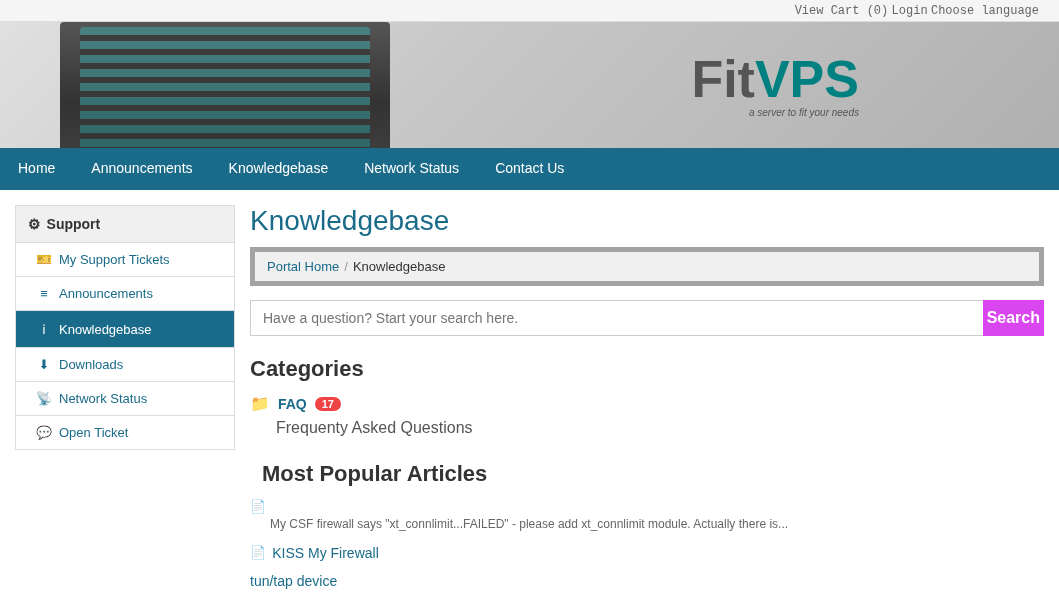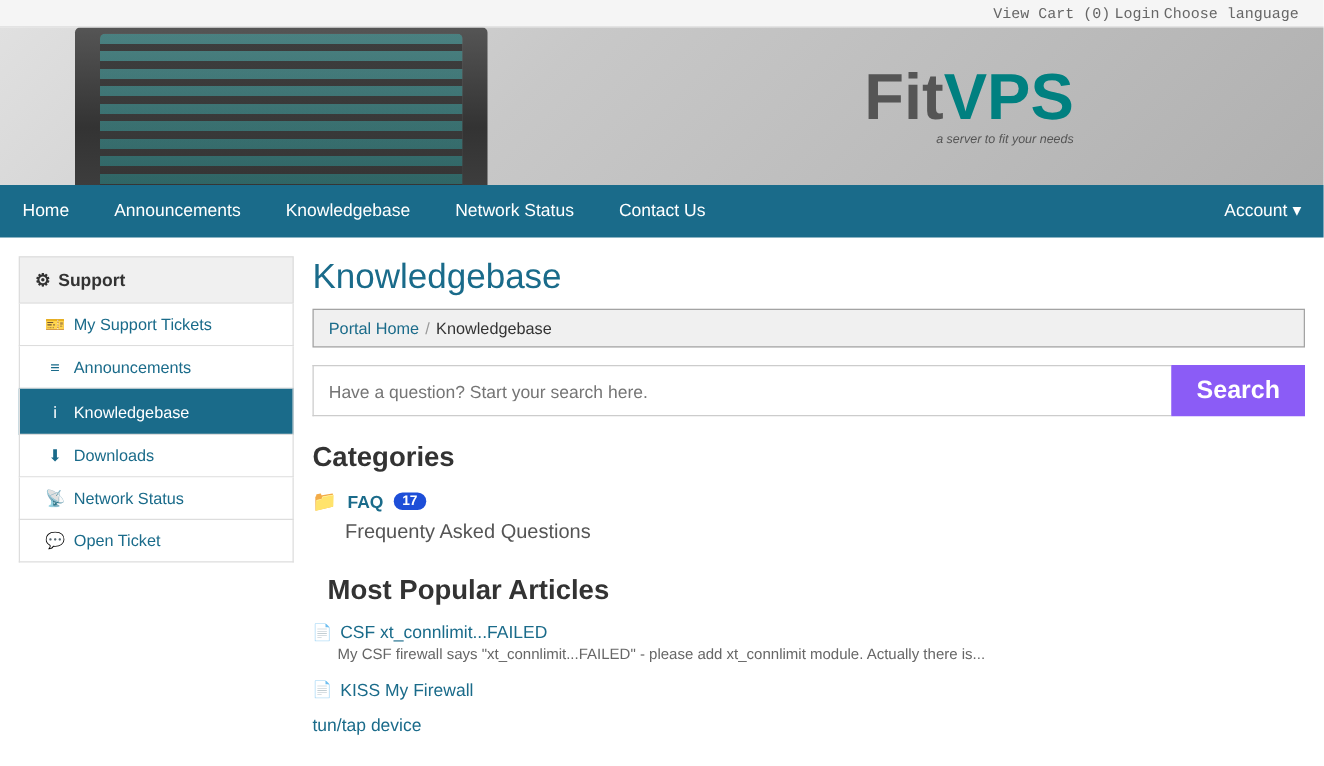--- a/index.html
+++ b/index.html
@@ -161,21 +161,21 @@
       flex: 1;
     }
     .content-title {
       font-size: 28px;
       color: #1a6b8a;
       font-weight: normal;
       margin-bottom: 10px;
     }
     .breadcrumb {
       background: #f0f0f0;
-      border: 1px solid #a3a3a3;
+      border: 5px solid #a3a3a3;
       padding: 7px 12px;
       font-size: 13px;
       margin-bottom: 14px;
       display: flex;
       align-items: center;
       gap: 5px;
     }
     .breadcrumb a { color: #1a6b8a; text-decoration: none; }
     .breadcrumb-sep { color: #999; }
 
@@ -188,25 +188,25 @@
     .search-input {
       flex: 1;
       border: 1px solid #ccc;
       padding: 9px 12px;
       font-size: 14px;
       color: #999;
       outline: none;
       border-right: none;
     }
     .search-button {
-      background: #8b5cf6;
+      background: #d946ef;
       color: #fff;
       border: none;
-      padding: 9px 20px;
-      font-size: 20px;
+      padding: 9px 4px;
+      font-size: 16px;
       cursor: pointer;
       font-weight: bold;
     }
 
     
     .section-title {
       font-size: 22px;
       font-weight: bold;
       color: #333;
       margin-bottom: 12px;
@@ -221,21 +221,21 @@
       color: #d4a800;
       font-size: 16px;
     }
     .category-link {
       color: #1a6b8a;
       text-decoration: none;
       font-size: 14px;
       font-weight: bold;
     }
     .badge {
-      background: #1d4ed8;
+      background: #ef4444;
       color: #fff;
       border-radius: 10px;
       padding: 1px 7px;
       font-size: 11px;
       font-weight: bold;
     }
     .category-desc {
       font-size: 16px;
       color: #555;
       margin-left: 26px;
@@ -296,26 +296,20 @@
 </div>
 
 <nav class="nav">
   <div class="nav-left">
     <a class="nav-item">Home</a>
     <a class="nav-item">Announcements</a>
     <a class="nav-item">Knowledgebase</a>
     <a class="nav-item">Network Status</a>
     <a class="nav-item">Contact Us</a>
   </div>
-  <div class="nav-right">
-    <a class="nav-account">
-      <span>Account</span>
-      <span>▾</span>
-    </a>
-  </div>
 </nav>
 
 <div class="main-container">
 
   <aside class="sidebar">
     <div class="sidebar-section-title">
       <span>⚙</span>
       <span>Support</span>
     </div>
     <a class="sidebar-item">
@@ -364,21 +358,20 @@
       <a class="category-link" href="#">FAQ</a>
       <span class="badge">17</span>
     </div>
     <div class="category-desc">Frequenty Asked Questions</div>
 
     <h2 class="articles-title">Most Popular Articles</h2>
 
     <div class="article-item">
       <a class="article-link" href="#">
         <span class="article-icon">📄</span>
-        <span>CSF xt_connlimit...FAILED</span>
       </a>
       <div class="article-desc">My CSF firewall says "xt_connlimit...FAILED" - please add xt_connlimit module. Actually there is...</div>
     </div>
 
     <div class="article-item">
       <a class="article-link" href="#">
         <span class="article-icon">📄</span>
         <span>KISS My Firewall</span>
       </a>
     </div>

